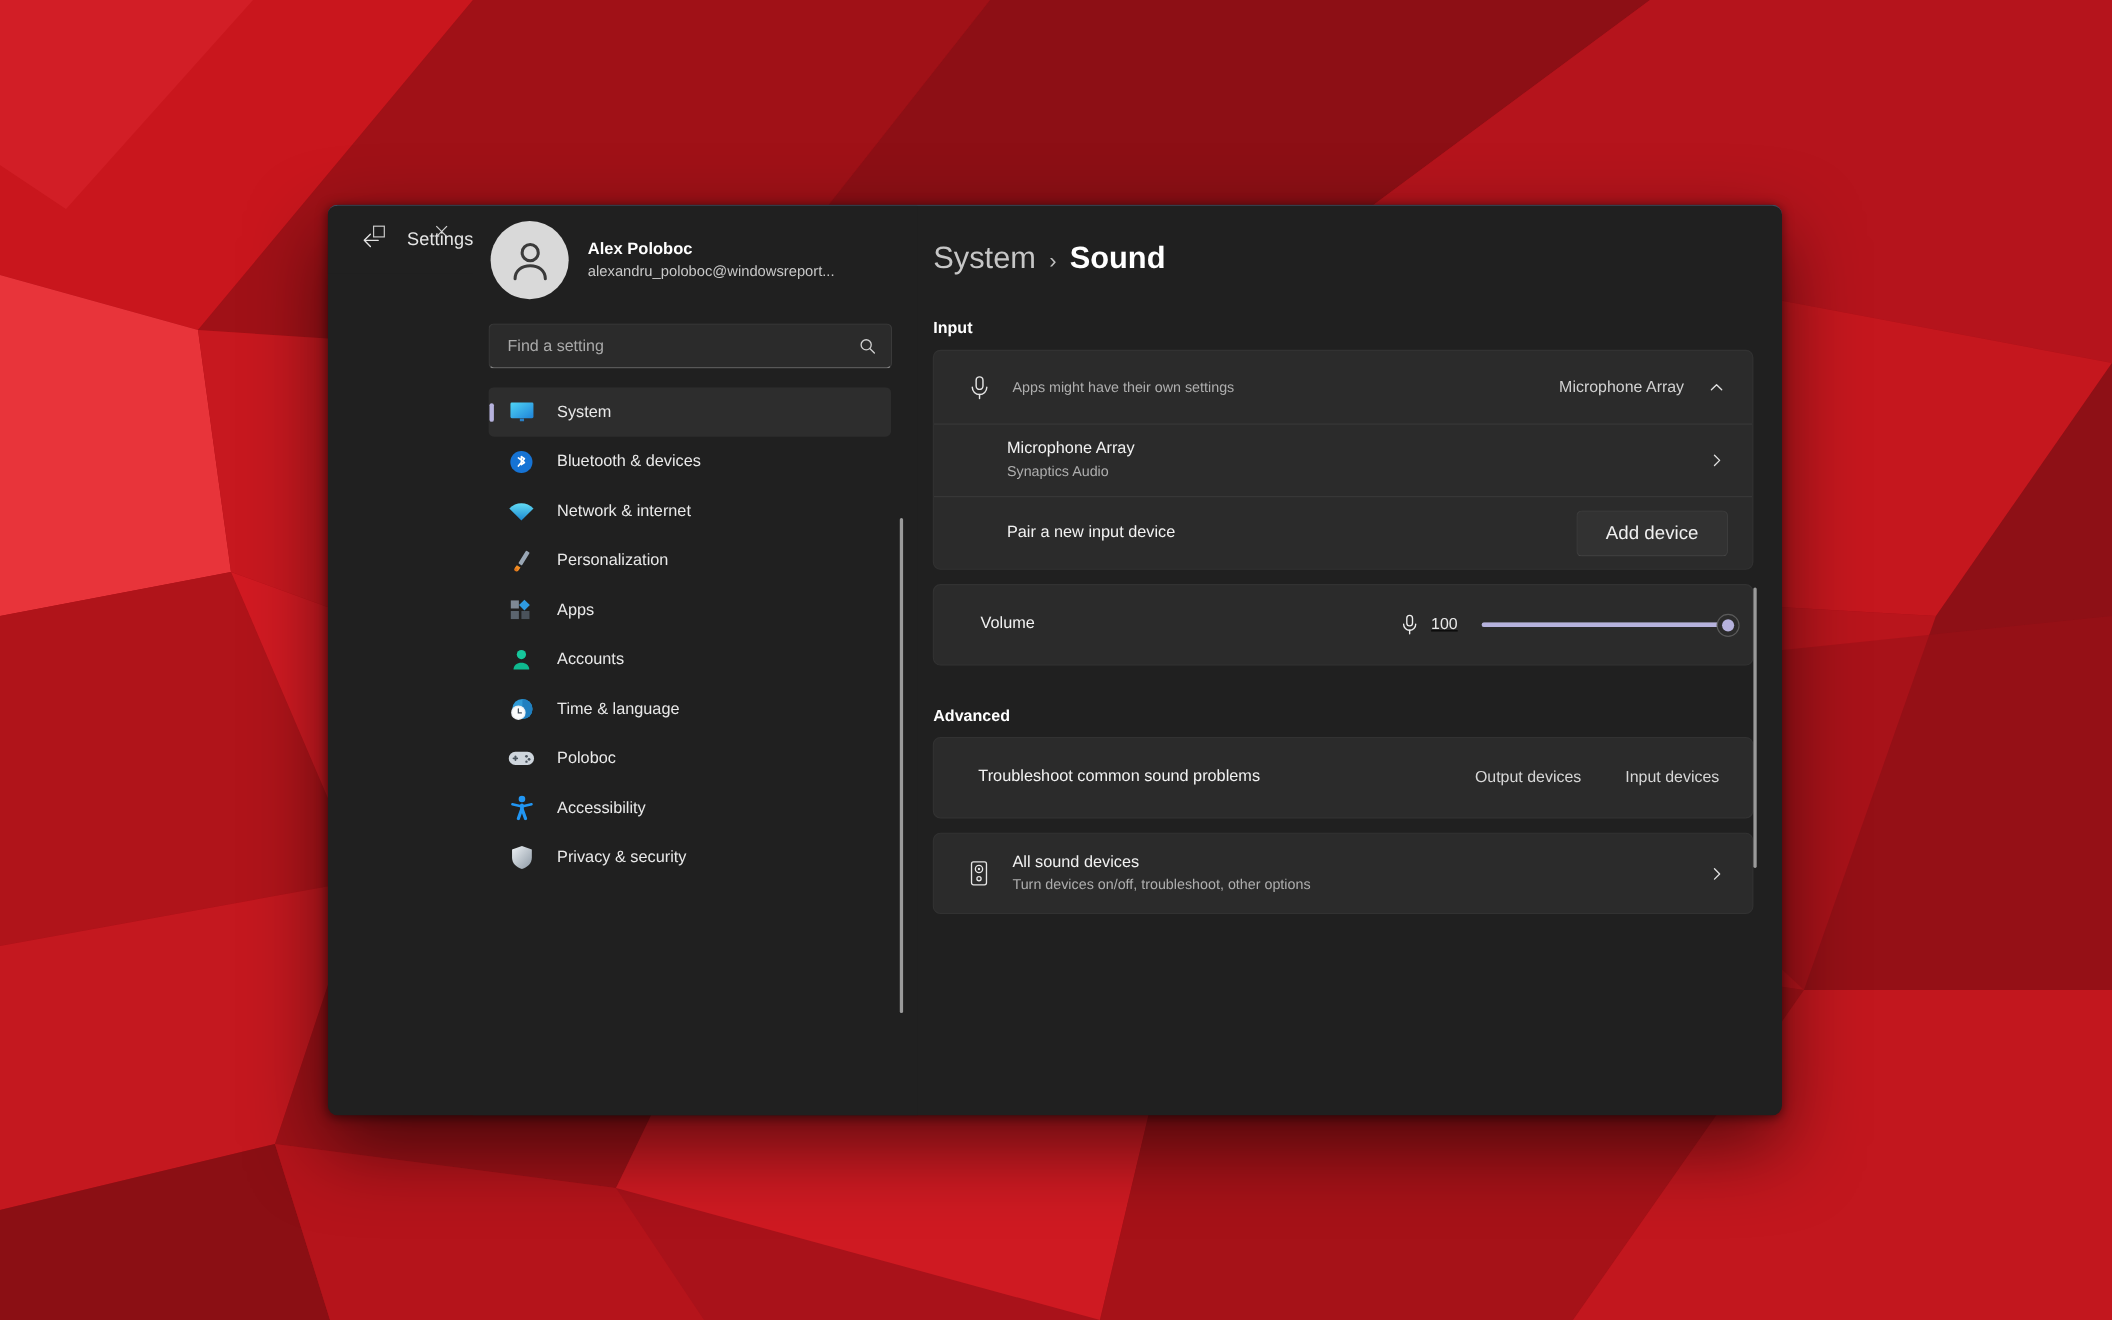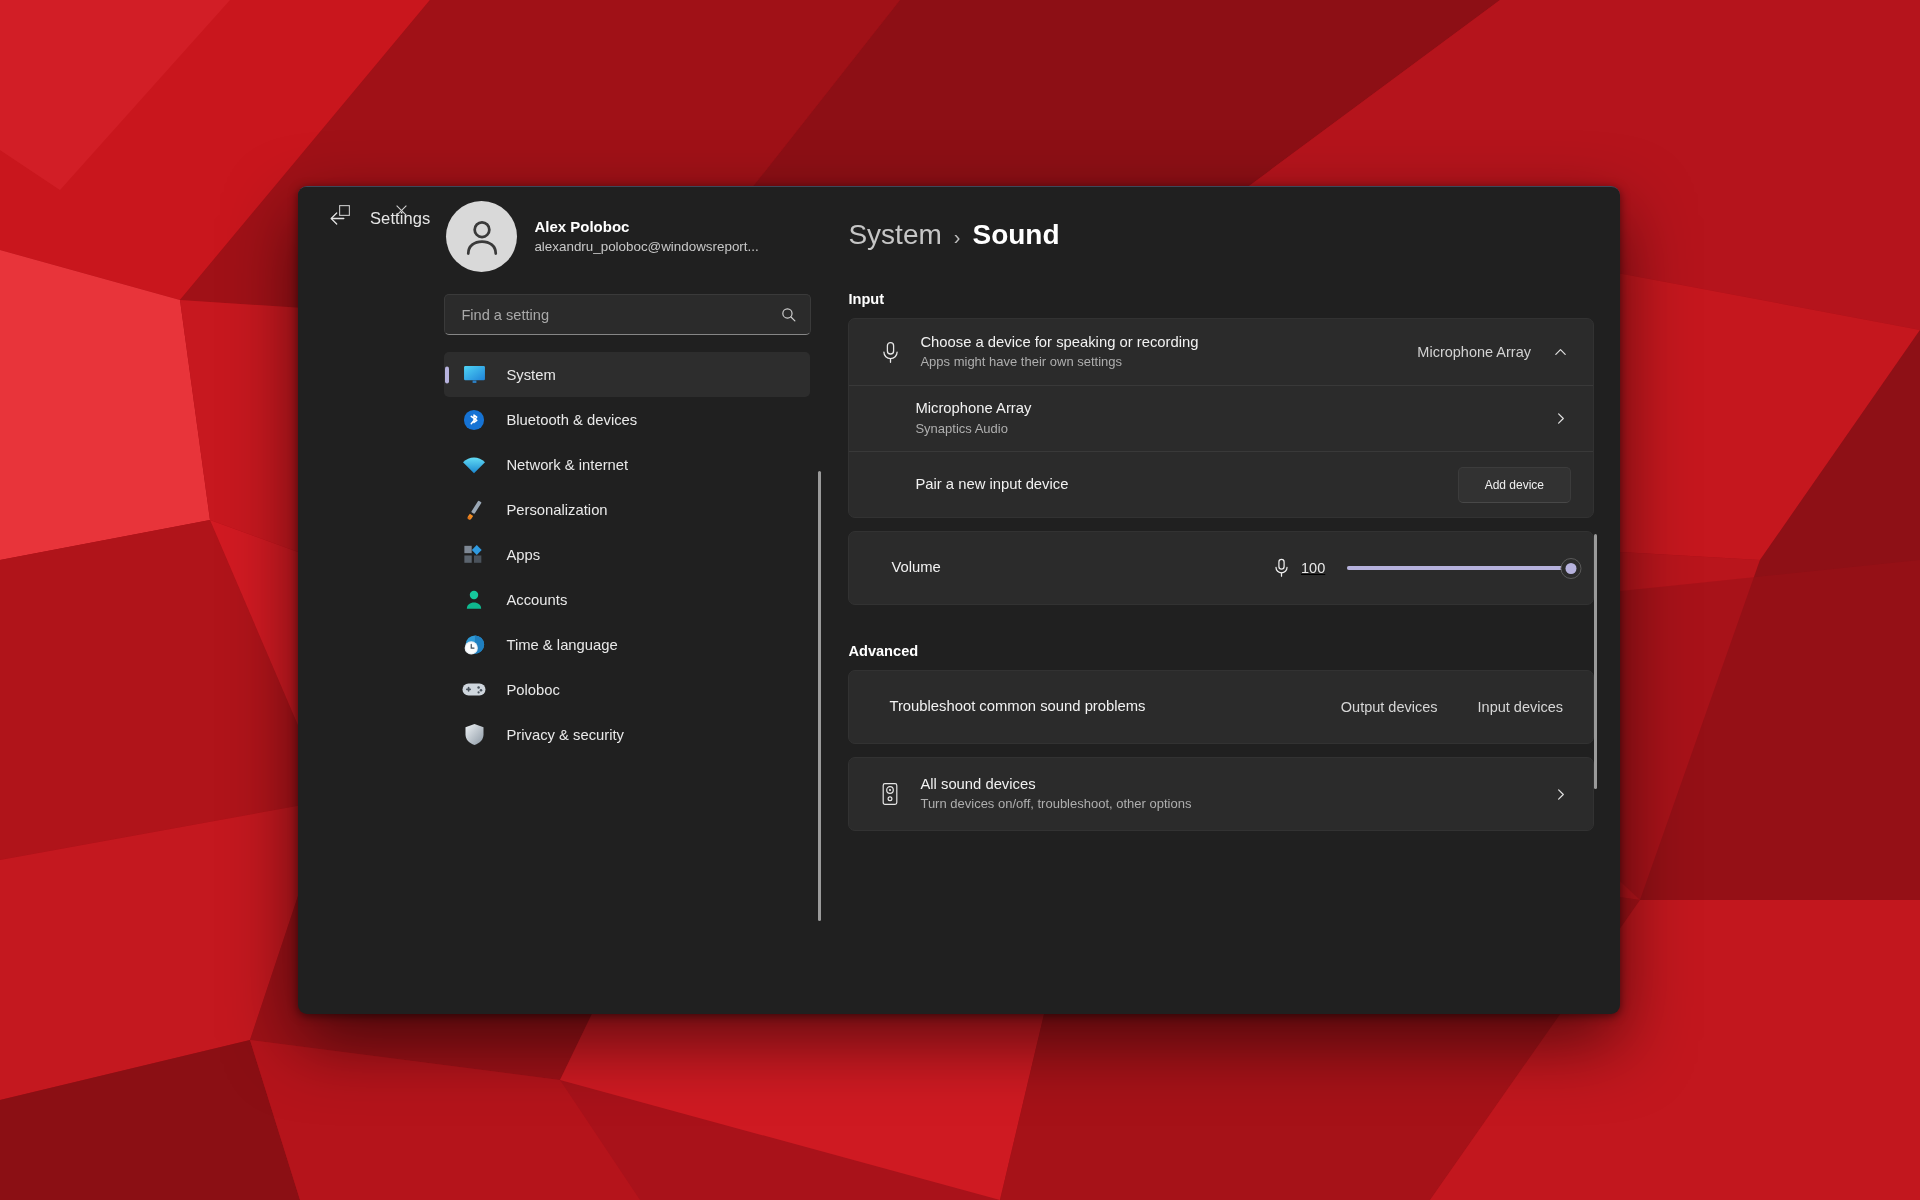--- a/index.html
+++ b/index.html
@@ -245,21 +245,21 @@
   }
   .chev { display: flex; align-items: center; justify-content: center; width: 22px; }
   .chev svg { width: 15px; height: 15px; }
 
   .btn {
     background: #323232;
     border: 1px solid #3c3c3c;
     border-bottom-color: #484848;
     border-radius: 5px;
     color: #f0f0f0;
-    font-size: 12px;
+    font-size: 17px;
     font-family: inherit;
     padding: 10px 26px;
     cursor: pointer;
   }
 
   
   .vol-right { display: flex; align-items: center; text-decoration: underline; }
   .vol-mic { margin-right: 11px; display: flex; align-items: center; }
   .vol-num {
     font-size: 14.5px; color: #e8e8e8;
@@ -490,20 +490,30 @@
                 <rect x="4" y="7.6" width="5" height="1.6" rx=".8" fill="#4b555f"></rect>
                 <rect x="5.8" y="5.8" width="1.6" height="5" rx=".8" fill="#4b555f"></rect>
                 <circle cx="16.6" cy="6.6" r="1.25" fill="#4b555f"></circle>
                 <circle cx="19" cy="9.3" r="1.25" fill="#4b555f"></circle>
                 <circle cx="16.6" cy="11.4" r="1.1" fill="#4b555f"></circle>
               </svg>
             </span>
             <span class="nav-label">Poloboc</span>
           </div>
 
+          <div class="navitem">
+            <span class="nav-ico">
+              <svg width="21" height="23" viewBox="0 0 21 23">
+                <circle cx="10.5" cy="3.4" r="3" fill="#2196f3"></circle>
+                <path d="M10.5 7.4c-1 0-1.7.7-1.7 1.7v3.4l-3 8.3a1.5 1.5 0 0 0 2.8 1l1.9-5.4 1.9 5.4a1.5 1.5 0 0 0 2.8-1l-3-8.3V9.1c0-1-.7-1.7-1.7-1.7z" fill="#2196f3"></path>
+                <path d="M1.8 8.2l8.7 1.9 8.7-1.9" fill="none" stroke="#2196f3" stroke-width="2.3" stroke-linecap="round"></path>
+              </svg>
+            </span>
+            <span class="nav-label">Accessibility</span>
+          </div>
 
           <div class="navitem">
             <span class="nav-ico">
               <svg width="21" height="23" viewBox="0 0 21 23">
                 <defs>
                     <linearGradient id="gSh" x1="0" y1="0" x2="1" y2="1">
                   <stop offset="0" stop-color="#eef2f5"></stop>
                       <stop offset="1" stop-color="#8d99a5"></stop>
                     </linearGradient>
                   </defs>
@@ -532,21 +542,20 @@
 
           <div class="row clickable">
             <span class="row-ico">
               <svg width="21" height="23" viewBox="0 0 21 23" fill="none" stroke="#e6e6e6" stroke-width="1.3" stroke-linecap="round">
                 <rect x="7.4" y="1.6" width="6.2" height="11.4" rx="3.1"></rect>
                 <path d="M3.9 11.1a6.6 6.6 0 0 0 13.2 0"></path>
                 <line x1="10.5" y1="17.7" x2="10.5" y2="21.3"></line>
               </svg>
             </span>
             <div class="row-main">
-              <div class="row-title">Choose a device for speaking or recording</div>
               <div class="row-sub">Apps might have their own settings</div>
             </div>
             <div class="row-value">Microphone Array</div>
             <span class="chev">
               <svg viewBox="0 0 16 16" fill="none" stroke="#e0e0e0" stroke-width="1.3" stroke-linecap="round" stroke-linejoin="round">
                 <polyline points="3,10 8,5 13,10"></polyline>
               </svg>
             </span>
           </div>
 

